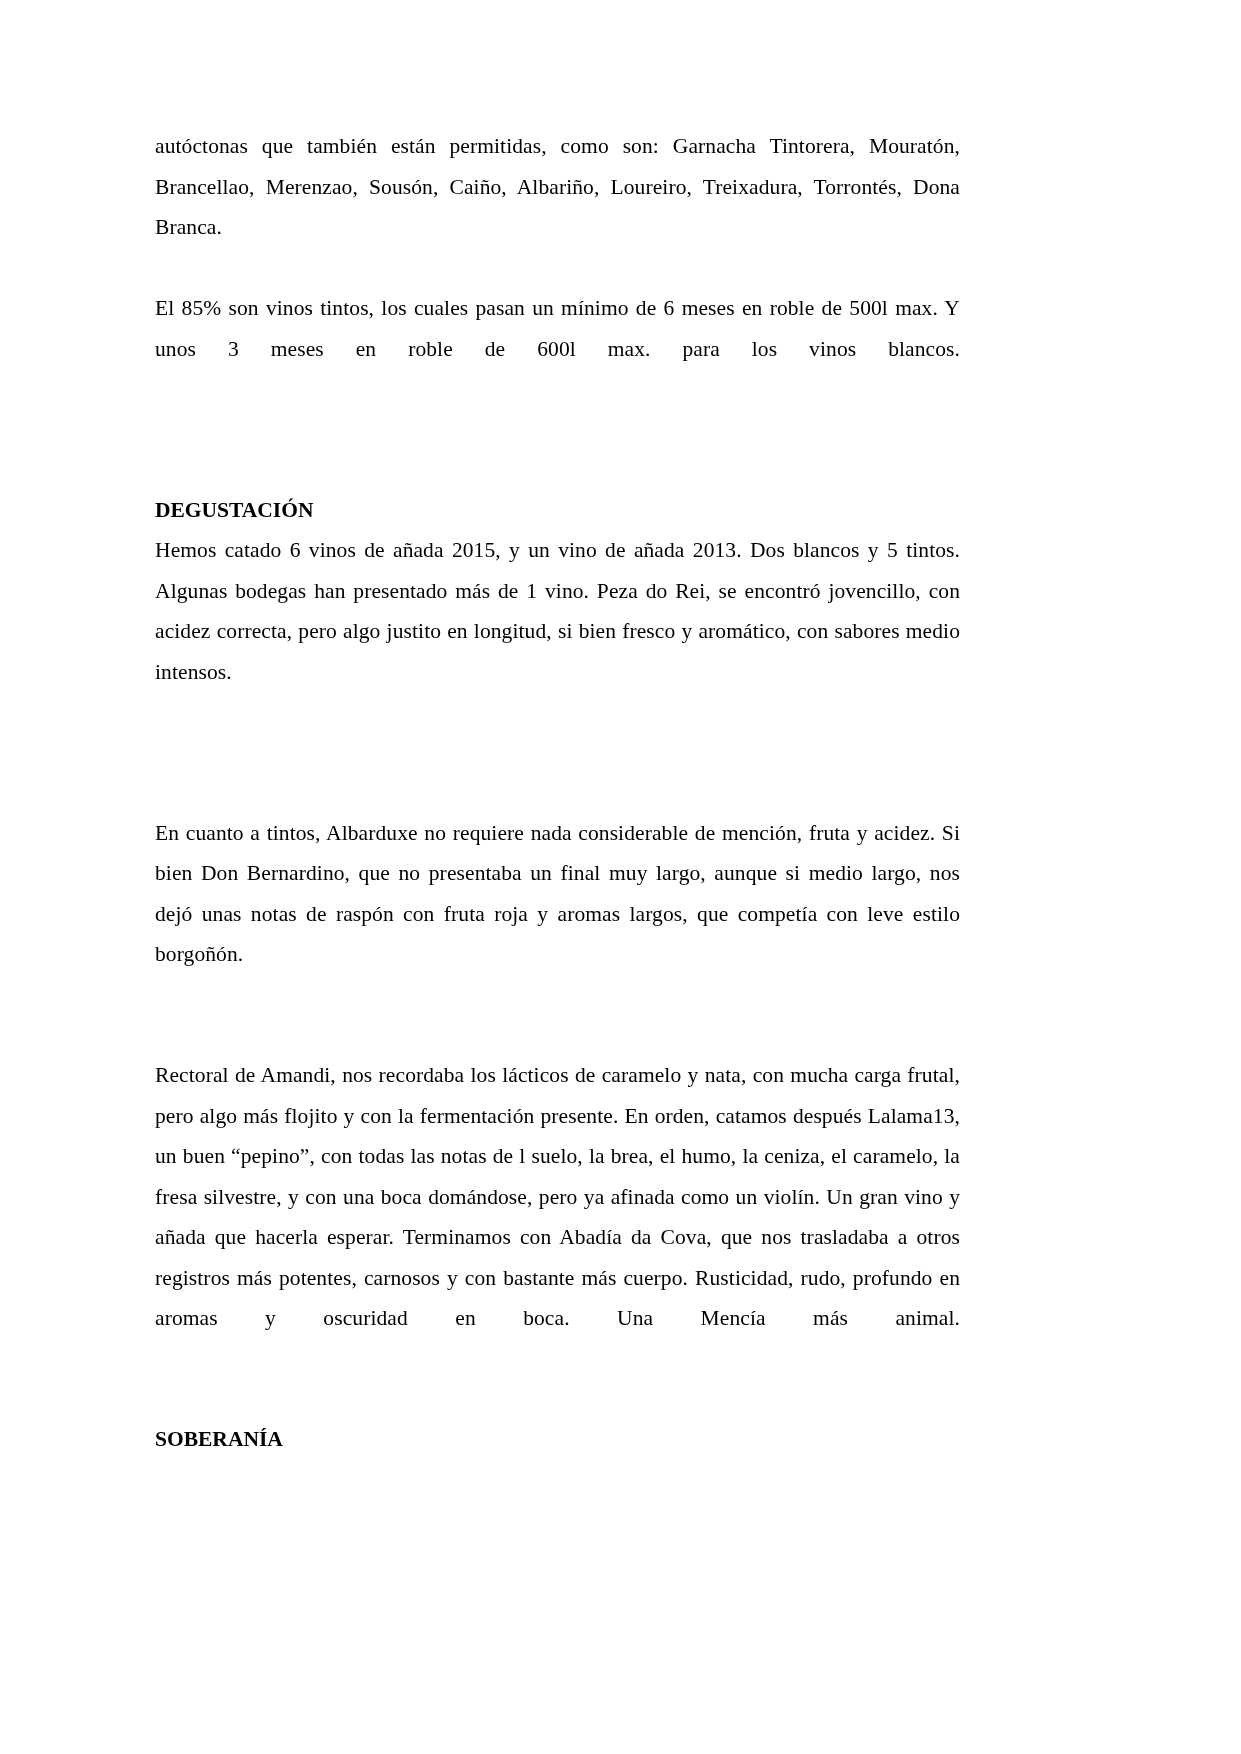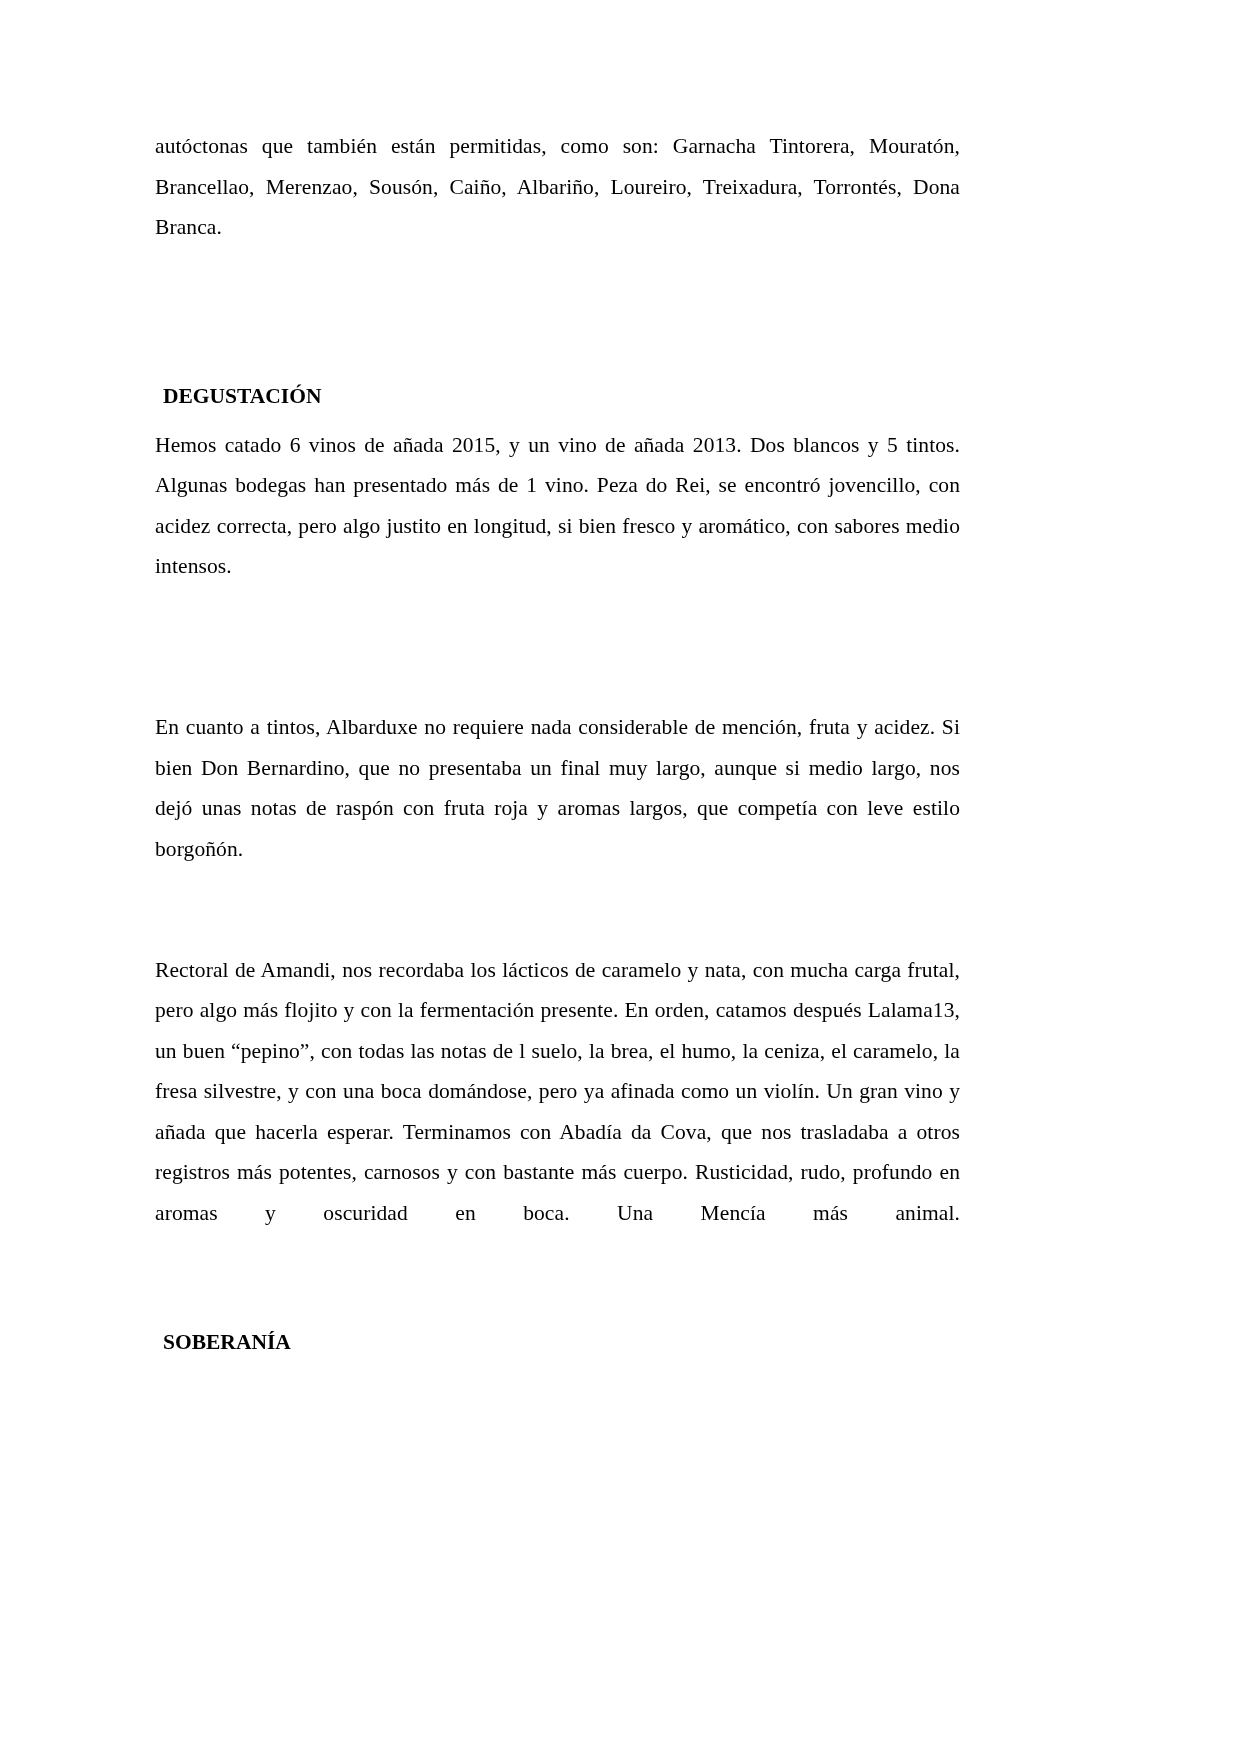--- a/index.html
+++ b/index.html
@@ -34,37 +34,38 @@
     letter-spacing: 0.1px;
     word-spacing: 0.2px;
   }
   
   p.para::after {
     content: "";
     display: inline-block;
     width: 100%;
   }
   .heading {
-    margin: 8px;
+    margin: 0;
     font-size: 21.5px;
     line-height: 40.5px;
     text-align: left;
   }
   .gap-md { height: 40px; }
   .nojust { text-align: left; }
   .nojust::after { content: none; }
 </style>
 </head>
 <body>
 
 <div class="page">
   <div class="doc-body">
 
     <p class="para nojust">autóctonas que también están permitidas, como son: Garnacha Tintorera, Mouratón, Brancellao, Merenzao, Sousón, Caiño, Albariño, Loureiro, Treixadura, Torrontés, Dona Branca.</p>
 
+    <p class="para nojust">El 85% son vinos tintos, los cuales pasan un mínimo de 6 meses en roble de 500l max. Y unos 3 meses en roble de 600l max. para los vinos blancos.</p>
 
     <div class="gap-md"></div>
 
 
     <div class="gap-md"></div>
 
     <h2 class="heading">DEGUSTACIÓN</h2>
 
     <p class="para nojust">Hemos catado 6 vinos de añada 2015, y un vino de añada 2013. Dos blancos y 5 tintos. Algunas bodegas han presentado más de 1 vino. Peza do Rei, se encontró jovencillo, con acidez correcta, pero algo justito en longitud, si bien fresco y aromático, con sabores medio intensos.</p>
 

